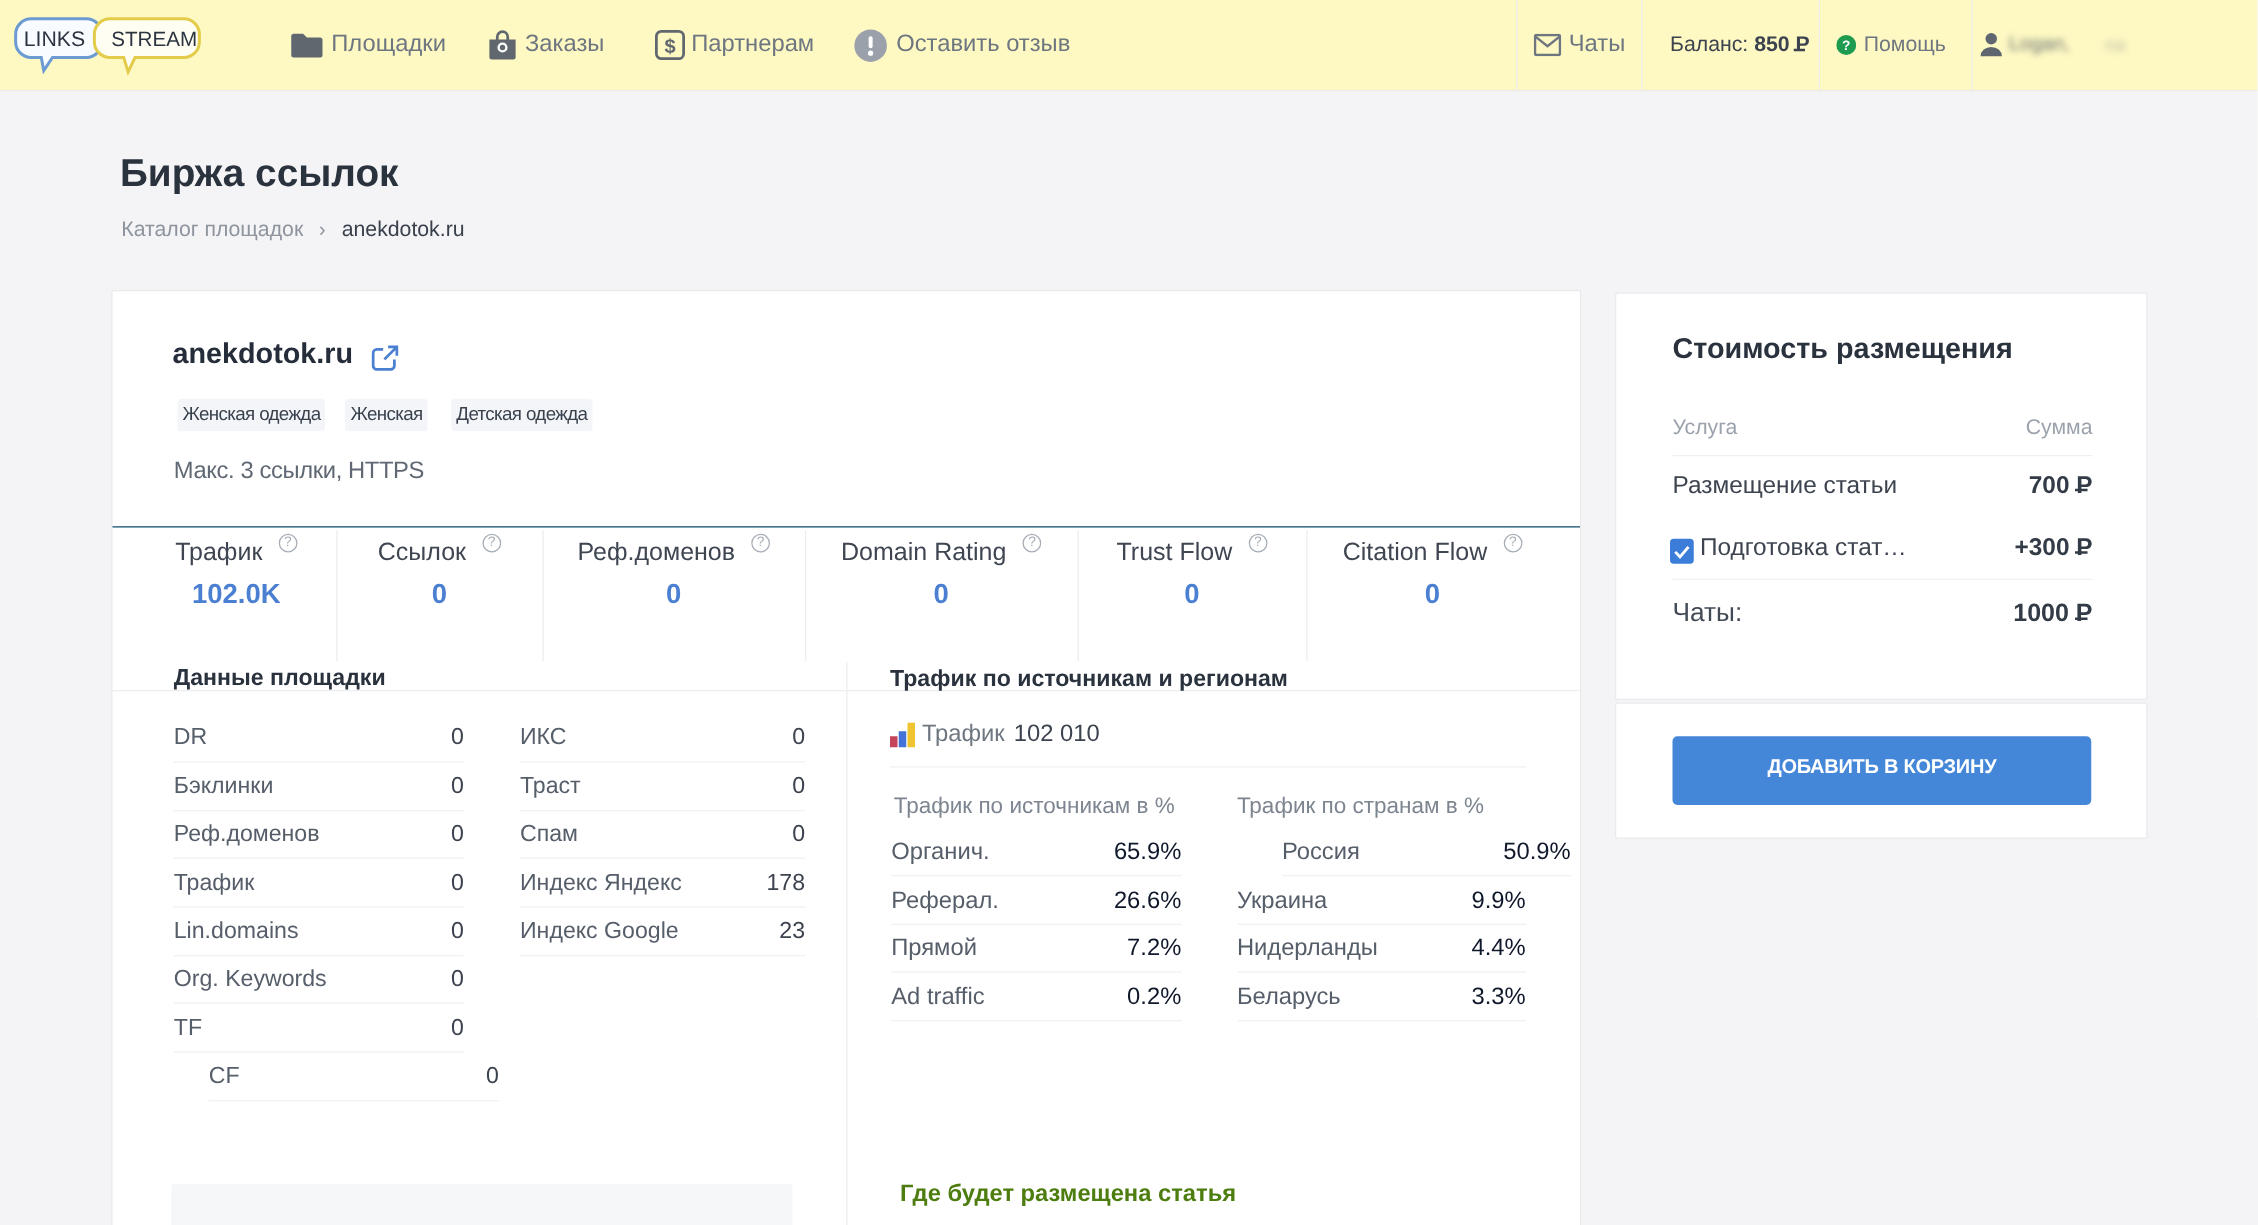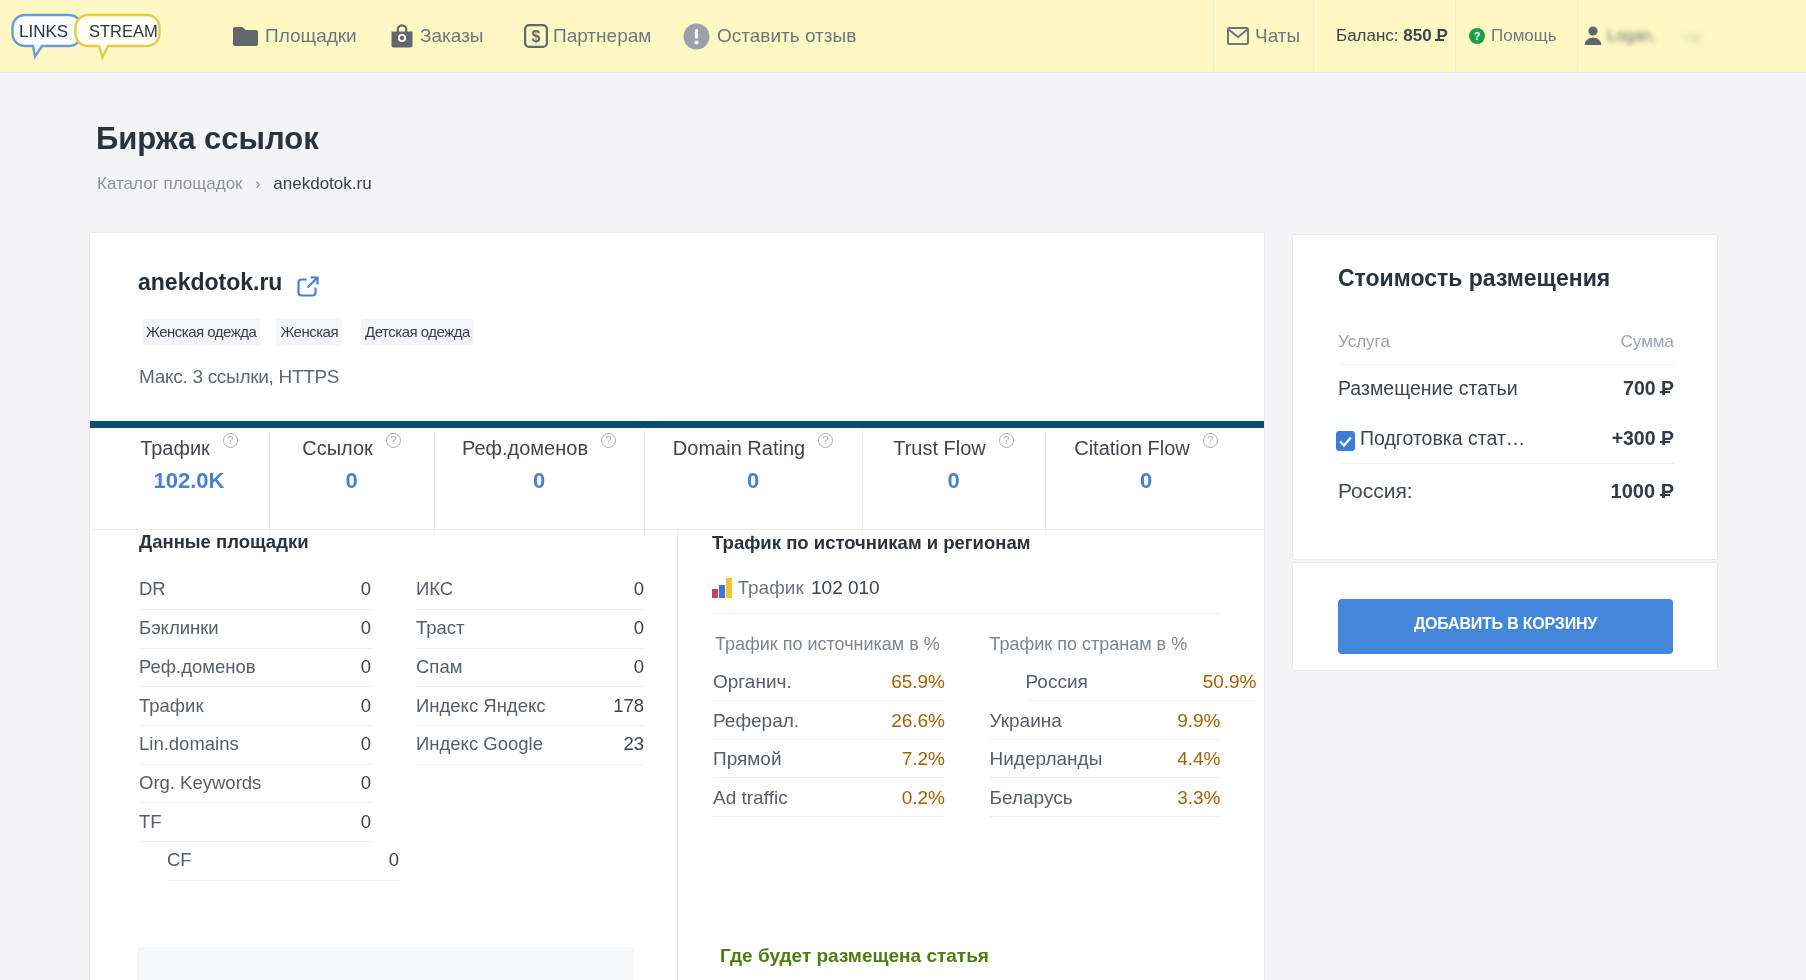--- a/index.html
+++ b/index.html
@@ -28,46 +28,46 @@
 #sidecard1 { left:1292px; top:234px; width:426px; height:326px; }
 #sidecard2 { left:1292px; top:562px; width:426px; height:109px; }
 
 
 #domain { position:absolute; left:48px; top:38px; font-size:23px; line-height:23px; font-weight:bold; color:#242d39; }
 #tags { position:absolute; left:52px; top:86px; white-space:nowrap; font-size:0; }
 .tag { display:inline-block; background:#f3f5f9; color:#39414d; font-size:15px; letter-spacing:-0.5px; line-height:26px; height:26px; padding:0 4px; border-radius:3px; }
 #maxline { position:absolute; left:49px; top:134px; font-size:19px; line-height:19px; letter-spacing:-0.3px; color:#5f6873; }
 
 
-#statsrow { position:absolute; left:0px; top:188px; width:1174px; height:109px; border-top:7px solid #0c4a6e; border-bottom:1px solid #ebedef; }
+#statsrow { position:absolute; left:0px; top:188px; width:1174px; height:132px; border-top:1px solid #0c4a6e; border-bottom:1px solid #ebedef; }
 .statcell { position:absolute; top:0; height:100%; text-align:center; }
 .statcell .lbl { margin-top:10px; font-size:20px; line-height:20px; color:#3f4651; display:inline-block; position:relative; }
 .statcell .val { margin-top:11px; font-size:22px; line-height:22px; font-weight:bold; color:#4a7fd1; }
 .q { display:inline-block; width:15px; height:15px; border:1px solid #a8aeb7; border-radius:50%; color:#a8aeb7; font-size:11px; line-height:13px; text-align:center; vertical-align:top; margin-left:13px; margin-top:-5px; font-weight:normal; }
 .vdiv { position:absolute; top:2px; width:1px; height:105px; background:#ebedef; }
 
 
 #secdiv { position:absolute; left:587px; top:297px; width:1px; height:602px; background:#ebedef; }
 .sechead { position:absolute; font-size:18.5px; line-height:18.5px; font-weight:bold; color:#2a323e; }
 
 
 .drow { position:absolute; height:38.7px; border-bottom:1px solid #eef0f2; font-size:18.5px; }
 .drow .l { position:absolute; left:0; bottom:10px; line-height:18.5px; color:#565e6a; }
 .drow .r { position:absolute; right:0; bottom:10px; line-height:18.5px; color:#3c434e; }
 .trow { position:absolute; height:38.7px; border-bottom:1px solid #eef0f2; font-size:19px; }
 .trow .l { position:absolute; left:0; bottom:9px; line-height:19px; color:#565e6a; }
-.trow .r { position:absolute; right:0; bottom:9px; line-height:19px; color:#a16207;text-align:center; }
+.trow .r { position:absolute; right:0; bottom:9px; line-height:19px; color:#0f172a;text-align:center; }
 
 .subhead { position:absolute; font-size:18px; line-height:18px; color:#7d8590; }
 
 
 #sc1head { position:absolute; left:45px; top:32px; font-size:23px; line-height:23px; font-weight:bold; color:#2a323e; }
 .srow { position:absolute; left:45px; width:336px; }
 
-#btn { position:absolute; left:45px; top:36px; width:335px; height:55px; background:#4486d8; border-radius:4px; color:#fff; font-size:16px; font-weight:bold; letter-spacing:-0.2px; text-align:center; line-height:50px; }
+#btn { position:absolute; left:45px; top:26px; width:335px; height:55px; background:#4486d8; border-radius:4px; color:#fff; font-size:16px; font-weight:bold; letter-spacing:-0.2px; text-align:center; line-height:50px; }
 
 
 #cbx { position:absolute; left:43px; top:196px; width:19px; height:20px; background:#3b7dd8; border-radius:3px; }
 
 
 #greybox { position:absolute; left:47px; top:714px; width:497px; height:240px; background:#f6f7f9; border-radius:3px; }
 #wherehead { position:absolute; left:630px; top:713px; font-size:19px; line-height:19px; font-weight:bold; color:#4d7c0f; }
 </style>
 </head>
 <body>
@@ -297,20 +297,20 @@
   </div>
   <span id="cbx"><svg width="19" height="20" viewBox="0 0 19 20">
         <path d="M4.2 10.5 l3.8 4 6.8-8" fill="none" stroke="#fff" stroke-width="2.3"></path>
       </svg></span>
   <div class="srow" style="top:194px; height:34px; font-size:19.5px; line-height:19.5px; color:#3d444f;">
     <span style="position:absolute; left:22px;">Подготовка стат…</span>
     <span style="position:absolute; right:0; font-weight:bold; color:#333b47;">+300 <span class="rub">P<span class="bar"></span></span></span>
   </div>
   <div class="srow" style="top:228px; width:336px; height:1px; background:#eef0f2;"></div>
   <div class="srow" style="top:245px; font-size:21px; line-height:21px; color:#424a56;">
-    <span style="position:absolute; left:0;">Россия:</span>
+    <span style="position:absolute; left:0;">Чаты:</span>
     <span style="position:absolute; right:0; top:1px; font-weight:bold; font-size:20px; line-height:20px; color:#333b47;">1000 <span class="rub">P<span class="bar"></span></span></span>
   </div>
 </div>
 
 <div class="card" id="sidecard2">
   <div id="btn">ДОБАВИТЬ В КОРЗИНУ</div>
 </div>
 
 </body></html>

